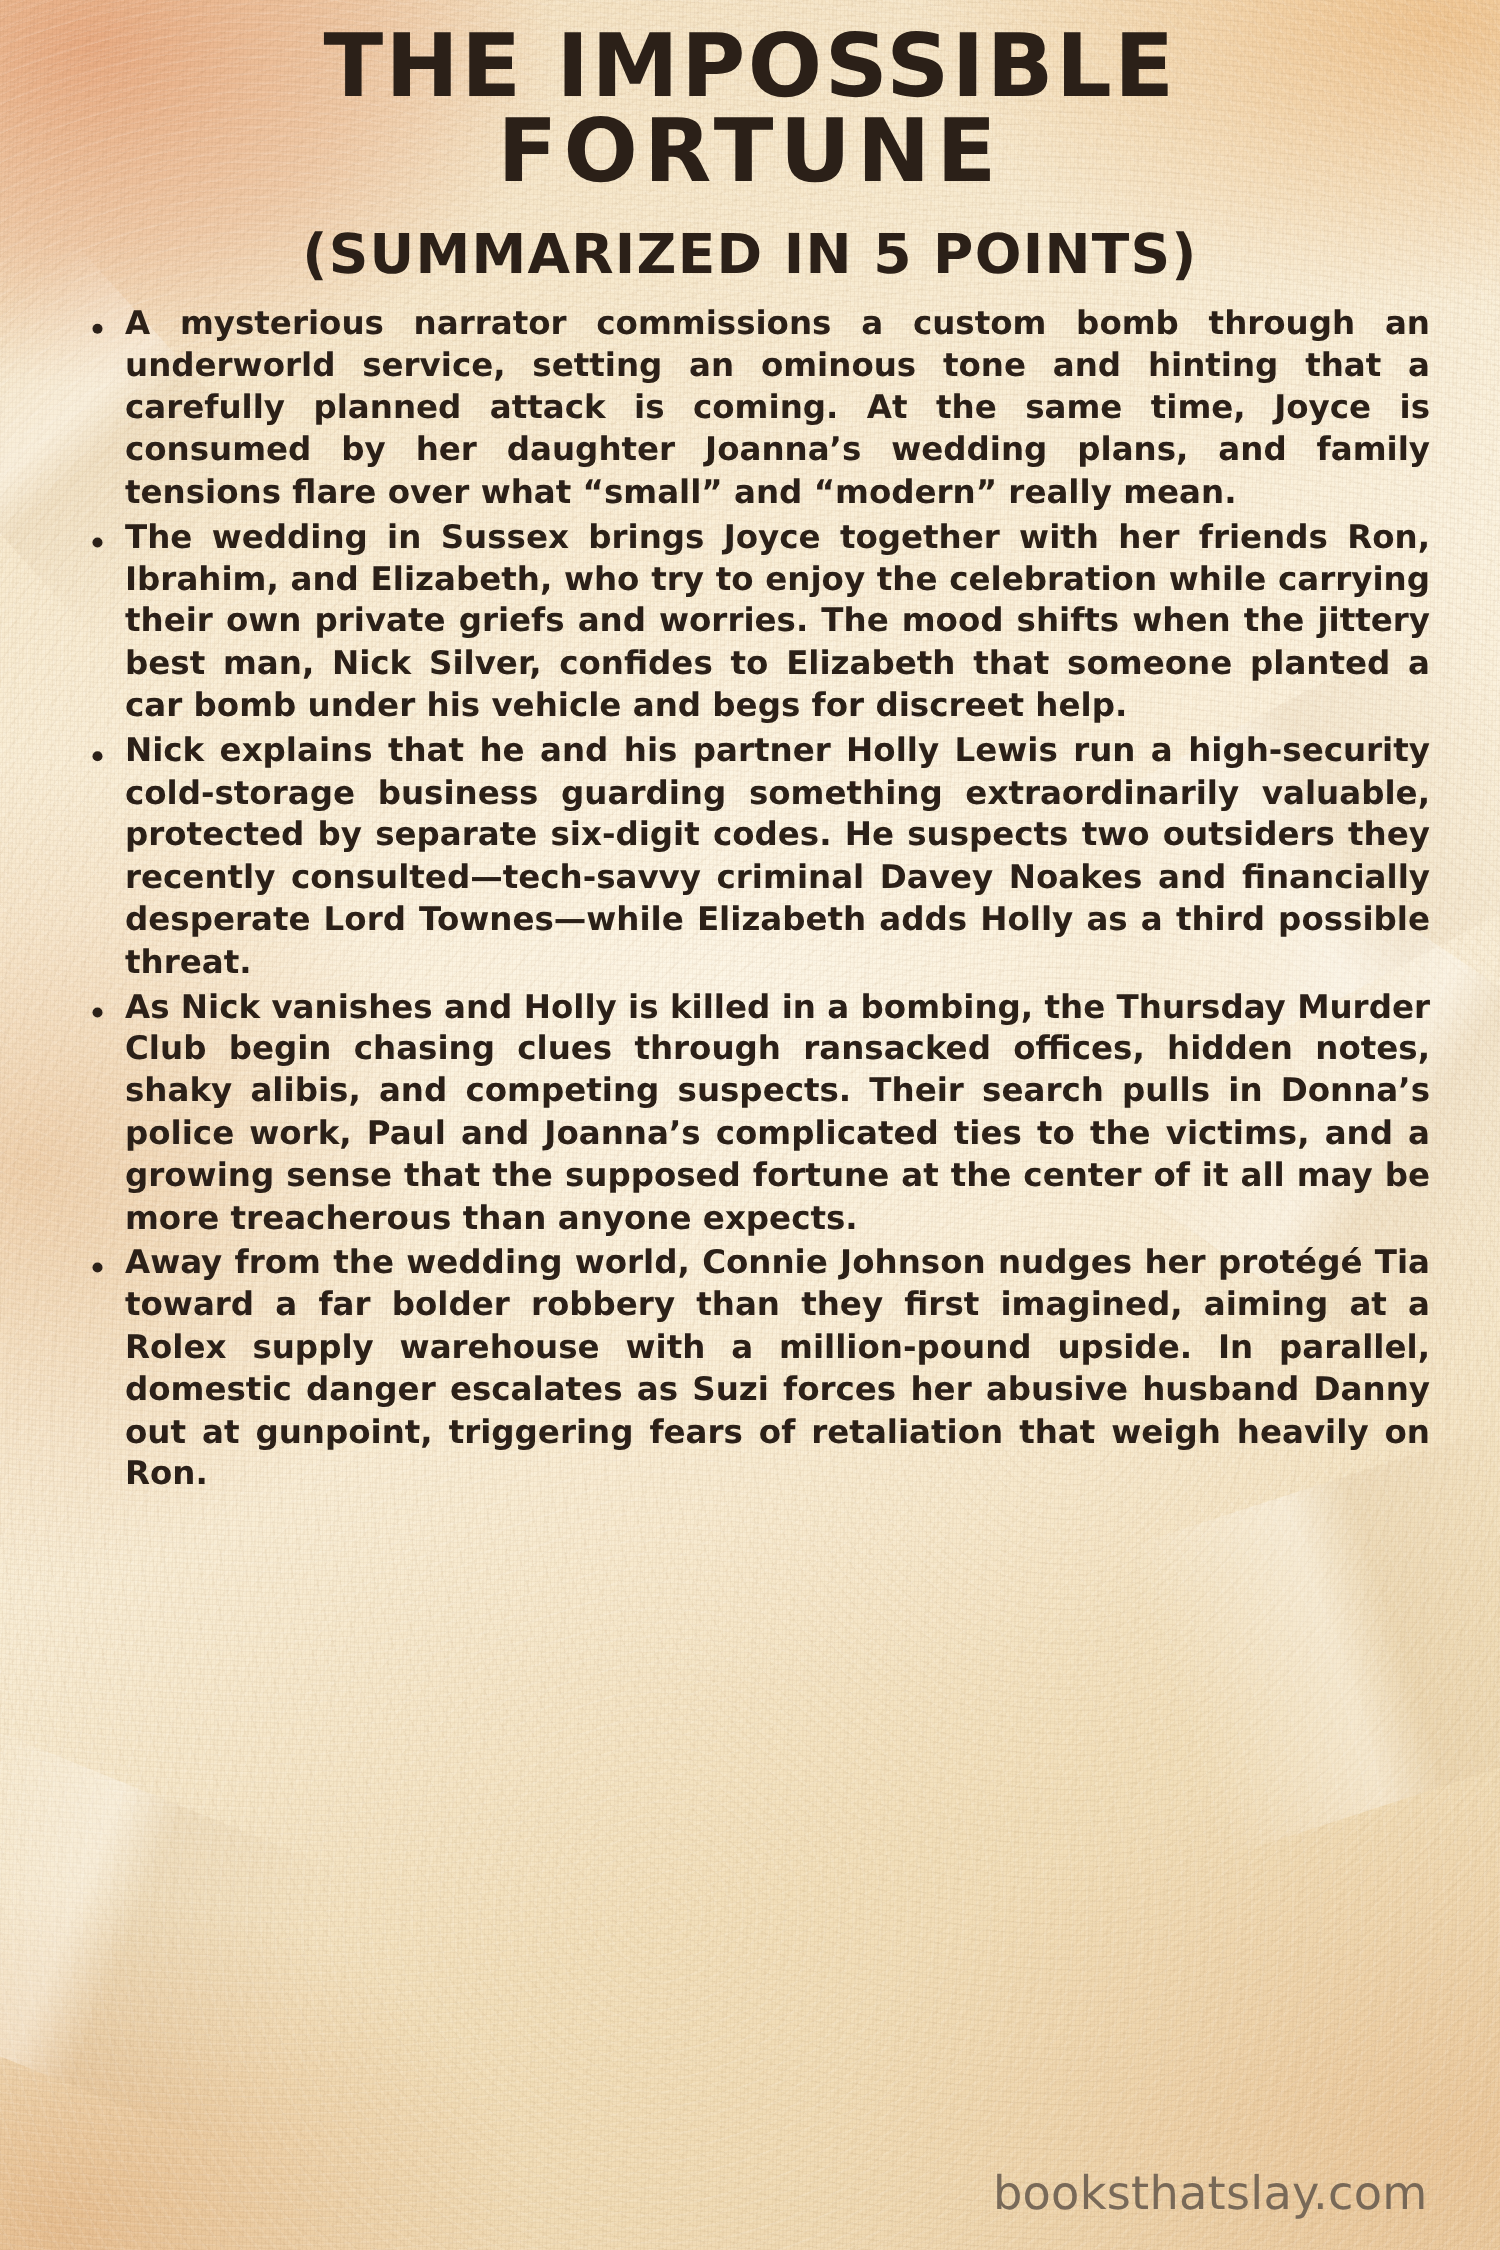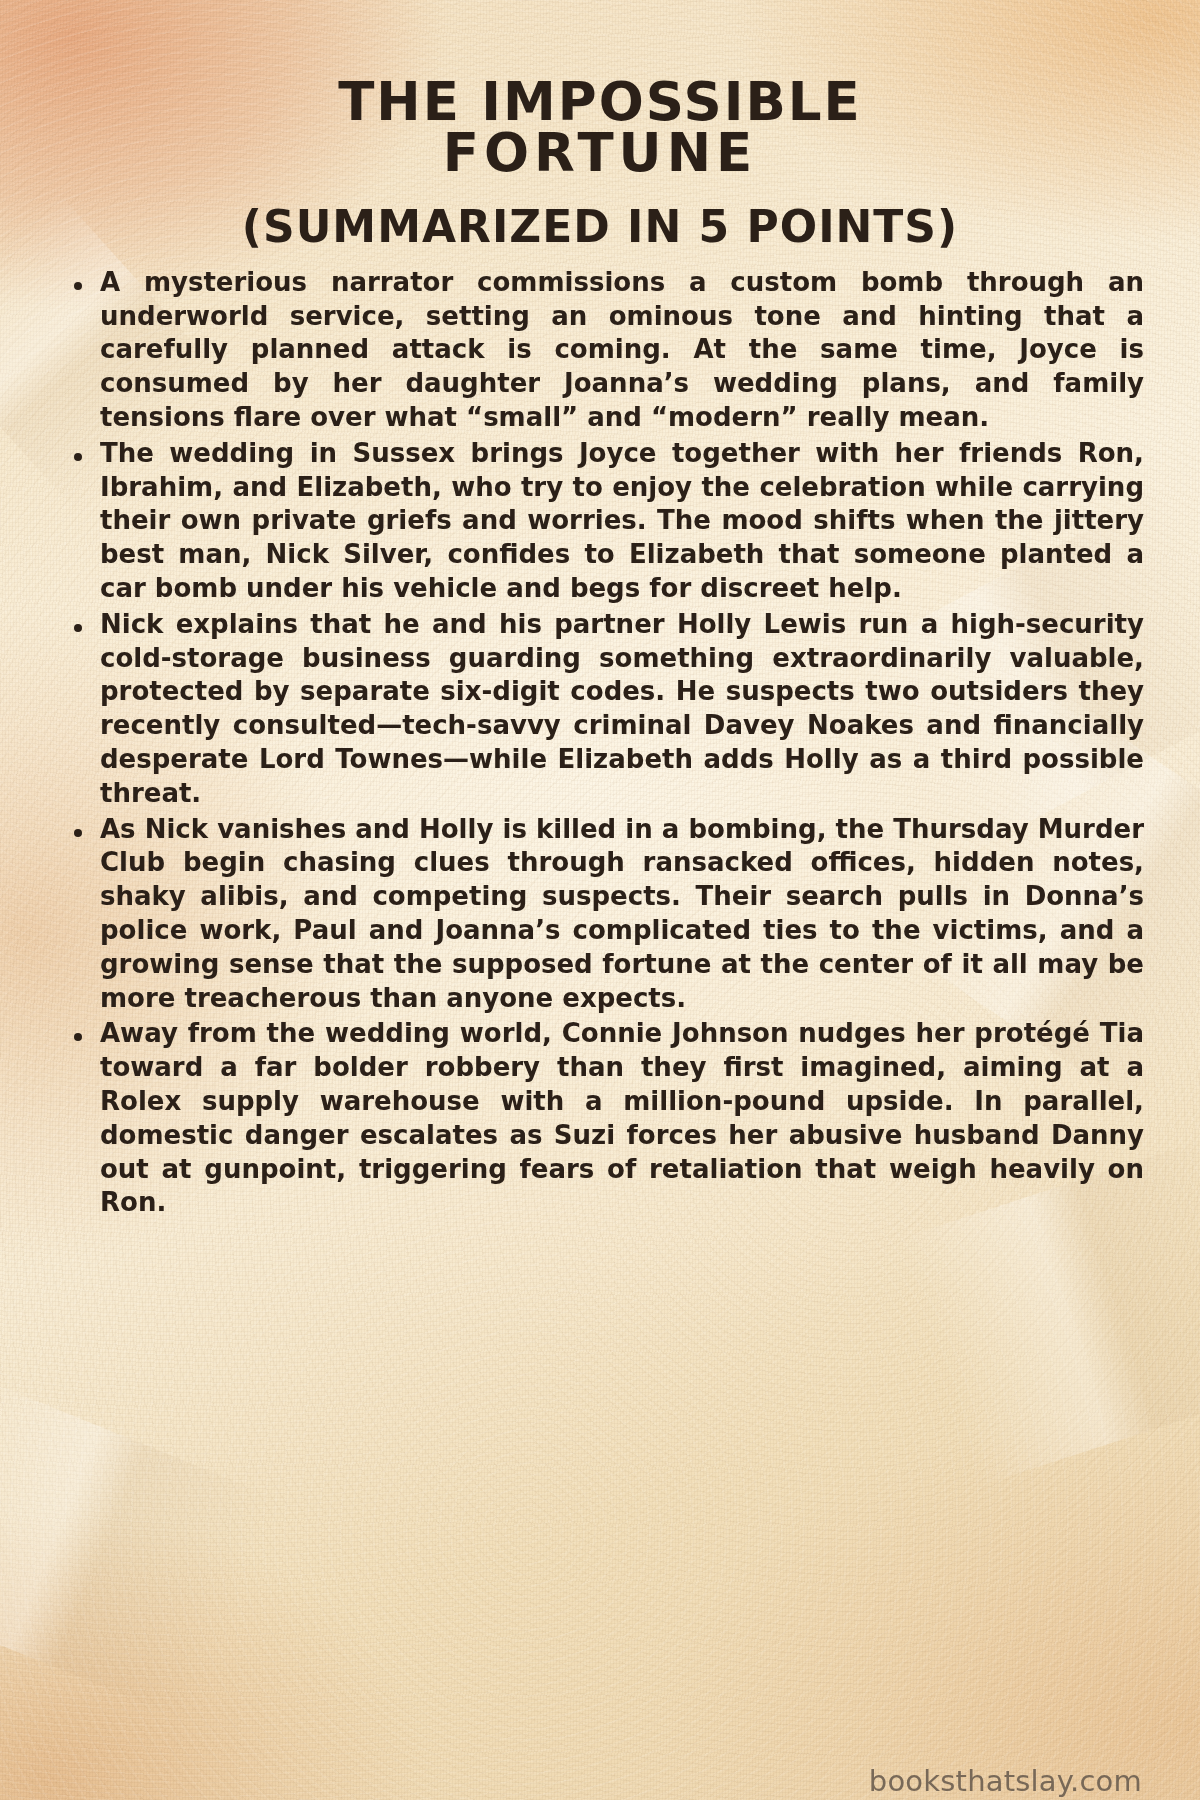--- a/index.html
+++ b/index.html
@@ -66,25 +66,25 @@
   .crease.c5 { top: 255px; left: -60px; width: 260px; height: 200px; transform: rotate(48deg); }
 
   .content {
     position: relative;
     z-index: 5;
     padding: 0 56px;
   }
 
   .title {
     margin: 0;
-    padding-top: 76px;
+    padding-top: 20px;
     text-align: center;
     font-family: "DejaVu Sans", sans-serif;
     font-weight: 700;
-    font-size: 53px;
+    font-size: 70px;
     line-height: 0.97;
     letter-spacing: 2px;
     color: #2b2018;
     text-transform: uppercase;
   }
   .title .line2 { display: block; letter-spacing: 5px; }
 
   .subtitle {
     margin: 22px 0 0 0;
     text-align: center;
@@ -121,25 +121,25 @@
     top: 16px;
     width: 8px;
     height: 8px;
     border-radius: 50%;
     background: #2b2018;
   }
 
   .watermark {
     position: absolute;
     right: 58px;
-    bottom: 2px;
+    bottom: 24px;
     z-index: 6;
     font-family: "DejaVu Sans", sans-serif;
     font-weight: 400;
-    font-size: 29px;
+    font-size: 37px;
     letter-spacing: 0.2px;
     color: #6f6152;
     opacity: .92;
   }
 </style>
 </head>
 <body>
 
 <div class="poster">
 

